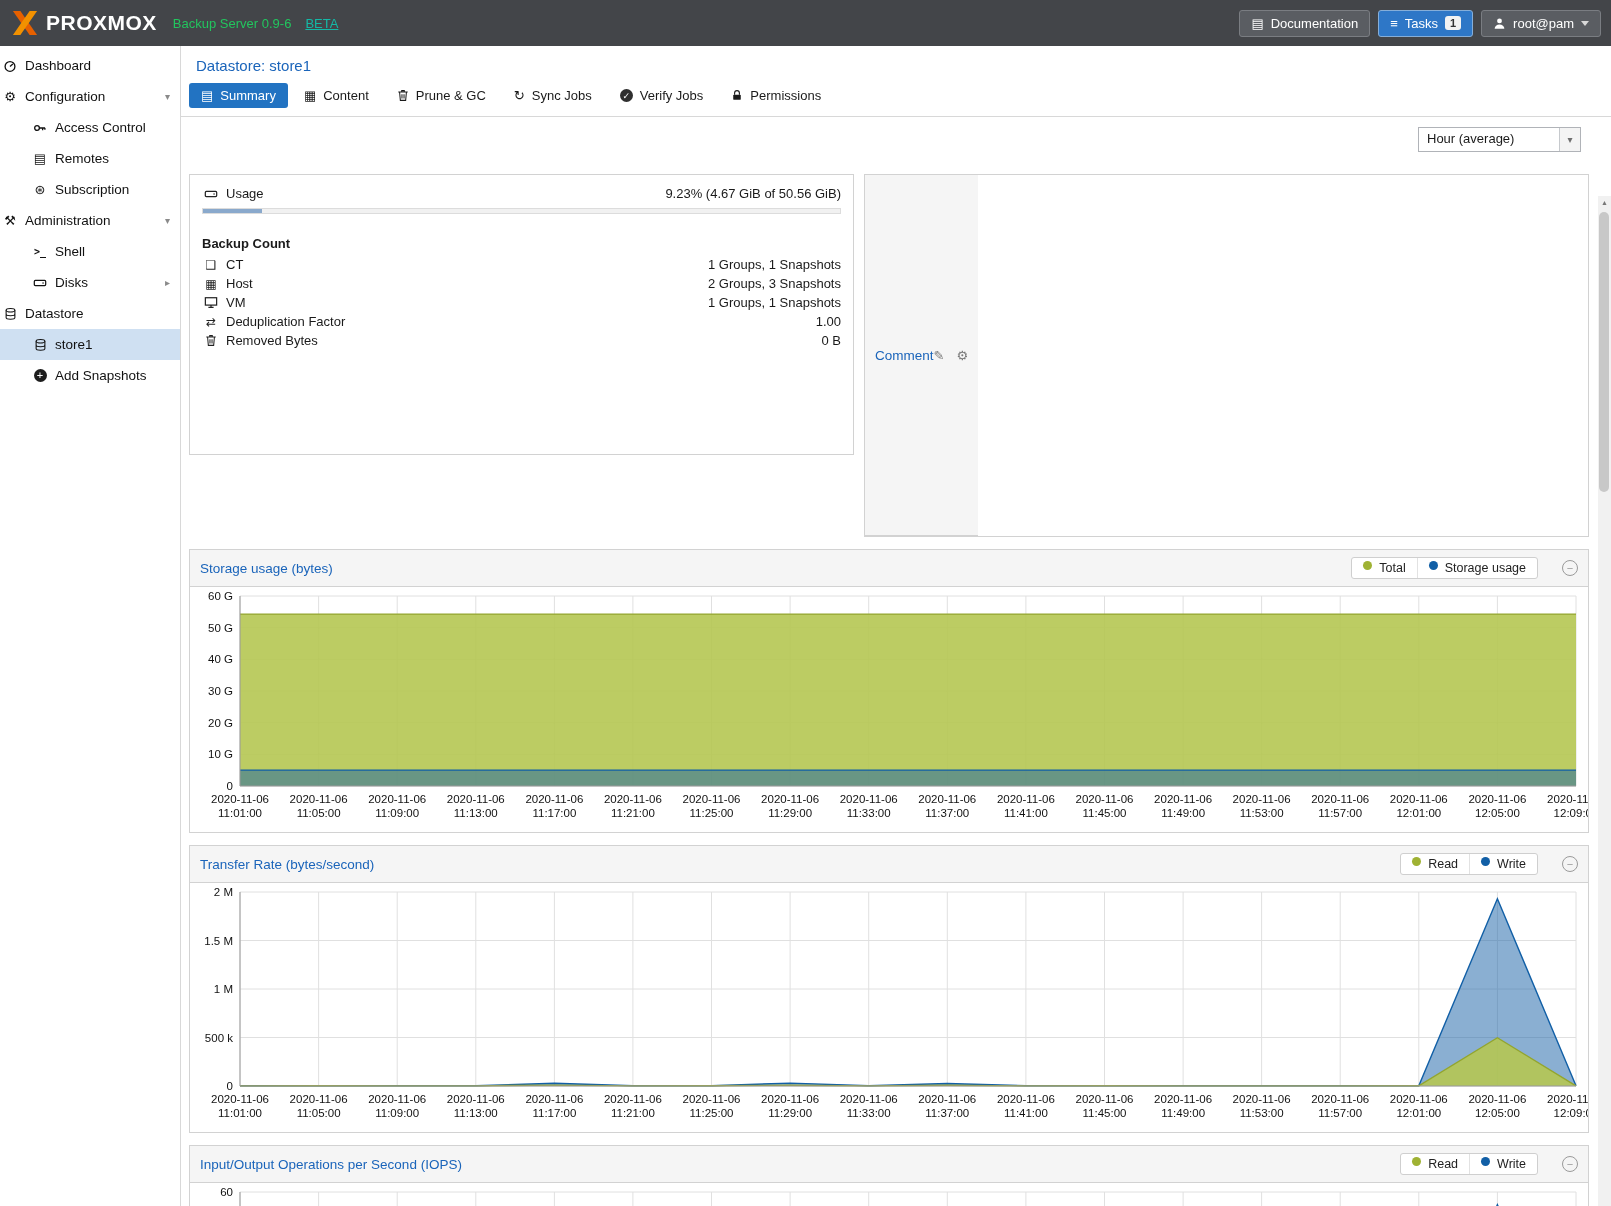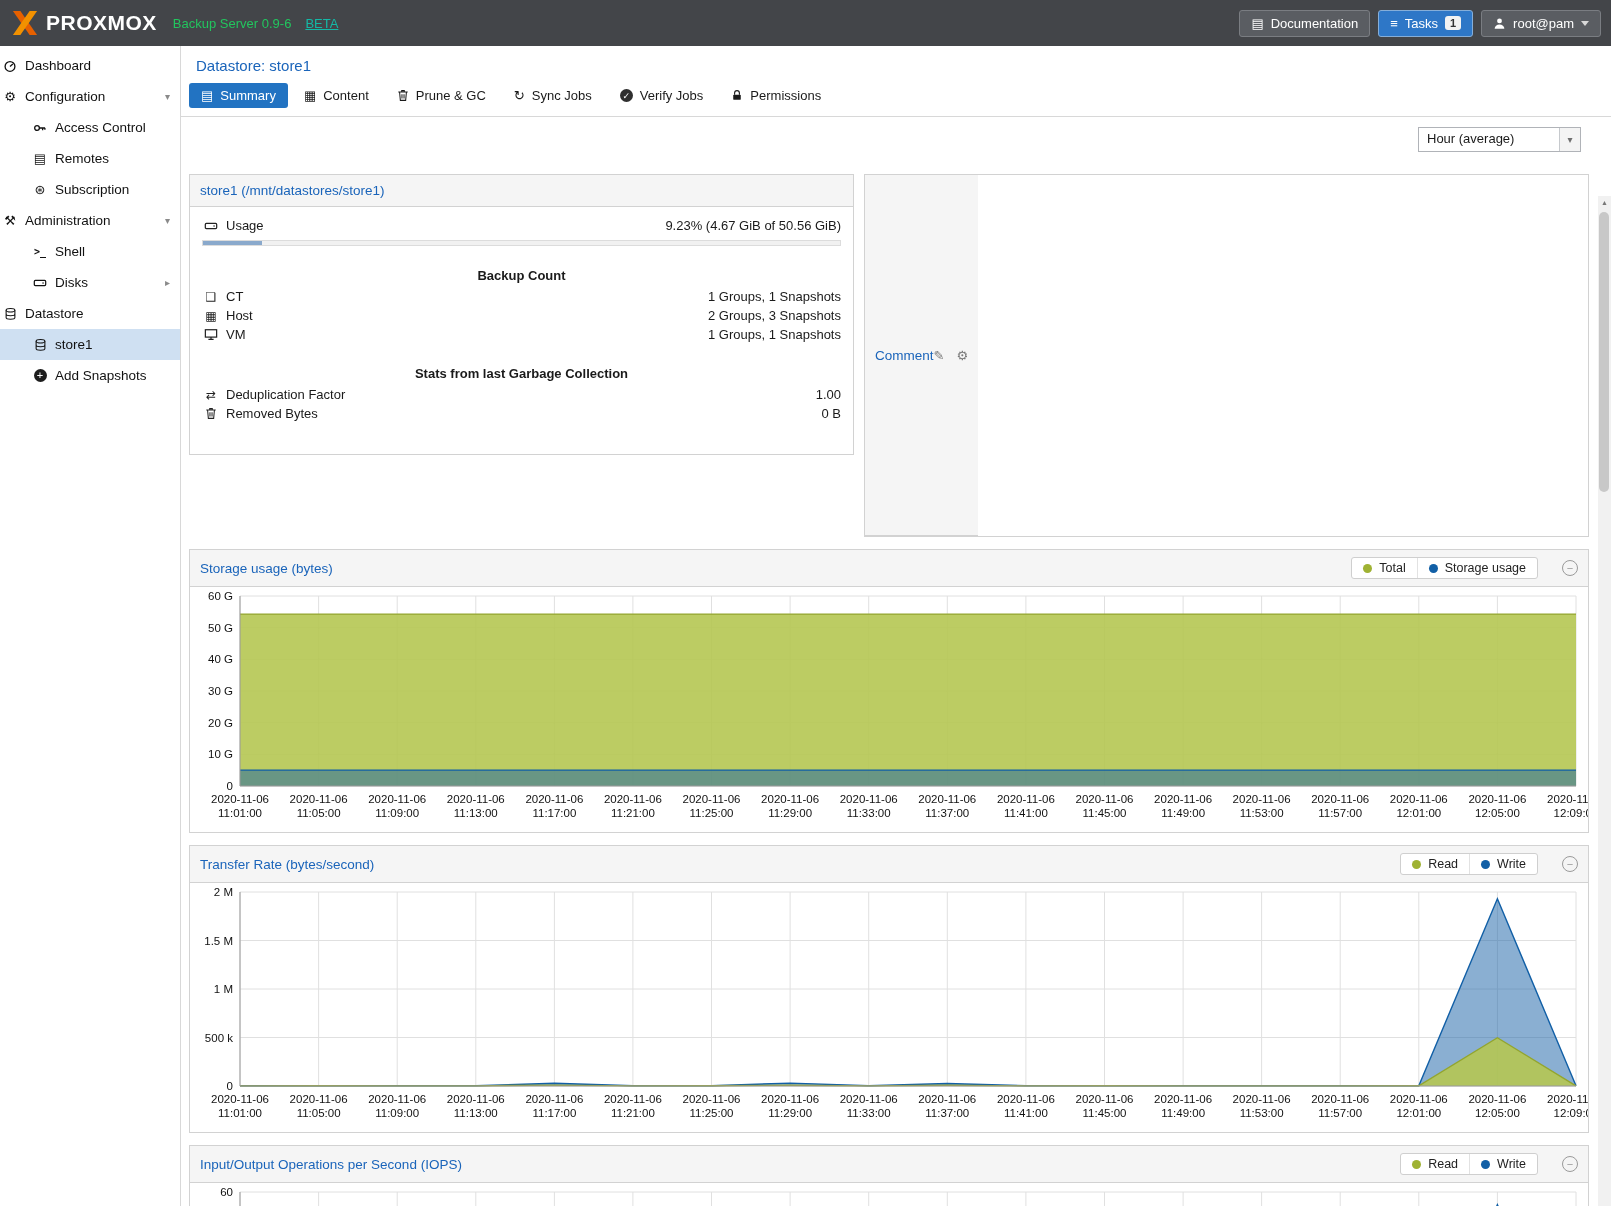--- a/index.html
+++ b/index.html
@@ -51,27 +51,27 @@
   .panel-tools .tool { cursor:pointer; font-size:13px; }
   .row1 { display:flex; gap:10px; }
   .panel.summary { width:665px; flex:none; height:281px; }
   .panel.comment { flex:1; height:363px; display:flex; flex-direction:row; }
   .panel.comment .panel-body { flex:1; }
 
   .panel-body { padding:9px 12px; }
   .srow { display:flex; align-items:center; min-height:19px; font-size:13px; }
   .srow .s-ico { width:18px; margin-right:6px; display:inline-flex; justify-content:center; align-items:center; color:#222; font-size:12px; }
   .srow .s-val { margin-left:auto; }
-  .s-heading { font-weight:bold; margin:22px 0 4px 0; font-size:13px;text-align:center; }
+  .s-heading { font-weight:bold; margin:22px 0 4px 0; font-size:13px; }
   .usage-bar { height:6px; background:#f1f1f1; border:1px solid #dcdcdc; margin:5px 0 4px 0; position:relative; }
   .usage-fill { position:absolute; left:0; top:0; bottom:0; background:#8aa9cc; }
 
   
   .legend { display:flex; border:1px solid #cfcfcf; border-radius:3px; background:#fff; overflow:hidden; }
-  .legend-item { display:flex; align-items:center; gap:7px; padding:3px 11px; font-size:12.5px; color:#222; cursor:pointer; }
+  .legend-item { display:flex; align-items:flex-start; gap:7px; padding:3px 11px; font-size:12.5px; color:#222; cursor:pointer; }
   .legend-item + .legend-item { border-left:1px solid #e2e2e2; }
   .dot { width:9px; height:9px; border-radius:50%; display:inline-block; background:#999; }
   .collapse-btn { width:16px; height:16px; border:1px solid #9a9a9a; border-radius:50%; color:#9a9a9a; font-size:11px; line-height:14px; text-align:center; cursor:pointer; margin-left:12px; }
   .chart-body { padding:3px 0 2px 0; }
   .chart-body svg { display:block; }
 
   
   .circle-check { width:13px; height:13px; border-radius:50%; background:#2f2f2f; color:#fff; font-size:9px; display:inline-flex; align-items:center; justify-content:center; }
   .plus-circle { width:13px; height:13px; border-radius:50%; background:#1d1d1d; color:#fff; font-size:11px; line-height:1; display:inline-flex; align-items:center; justify-content:center; }
   .term { font-family:"DejaVu Sans Mono",monospace; font-size:10px; font-weight:bold; }
@@ -242,23 +242,20 @@
         <span class="combo-trigger">
           <span>▾</span>
         </span>
       </span>
     </div>
 
     <div class="panels">
 
       <div class="row1">
         <div class="panel summary">
-          <div class="panel-header">
-            <span>store1 (/mnt/datastores/store1)</span>
-          </div>
           <div class="panel-body">
             <div class="srow">
               <span class="s-ico">
                 <svg width="14" height="14" viewBox="0 0 16 16">
                     <rect x="1.5" y="5" width="13" height="6" rx="1.2" fill="none" stroke="currentColor" stroke-width="1.4"></rect>
                     <circle cx="11.5" cy="8" r="0.9" fill="currentColor"></circle>
                   </svg>
               </span>
               <span>Usage</span>
               <span class="s-val">9.23% (4.67 GiB of 50.56 GiB)</span>
@@ -282,21 +279,20 @@
               <span class="s-ico">
                 <svg width="14" height="13" viewBox="0 0 16 15">
                     <rect x="1.5" y="2" width="13" height="8.5" fill="none" stroke="currentColor" stroke-width="1.4"></rect>
                     <path d="M5 13.2h6M8 10.5v2.7" stroke="currentColor" stroke-width="1.4"></path>
                   </svg>
               </span>
               <span>VM</span>
               <span class="s-val">1 Groups, 1 Snapshots</span>
             </div>
 
-            <div class="s-heading">Stats from last Garbage Collection</div>
             <div class="srow">
               <span class="s-ico">⇄</span>
               <span>Deduplication Factor</span>
               <span class="s-val">1.00</span>
             </div>
             <div class="srow">
               <span class="s-ico">
                 <svg width="12" height="13" viewBox="0 0 14 15">
                     <path d="M1.5 3.5h11M5.5 3.5V1.8h3v1.7M3 3.5l.9 9.7h6.2l.9-9.7M5.8 6v5M8.2 6v5" fill="none" stroke="currentColor" stroke-width="1.2"></path>
                   </svg>

